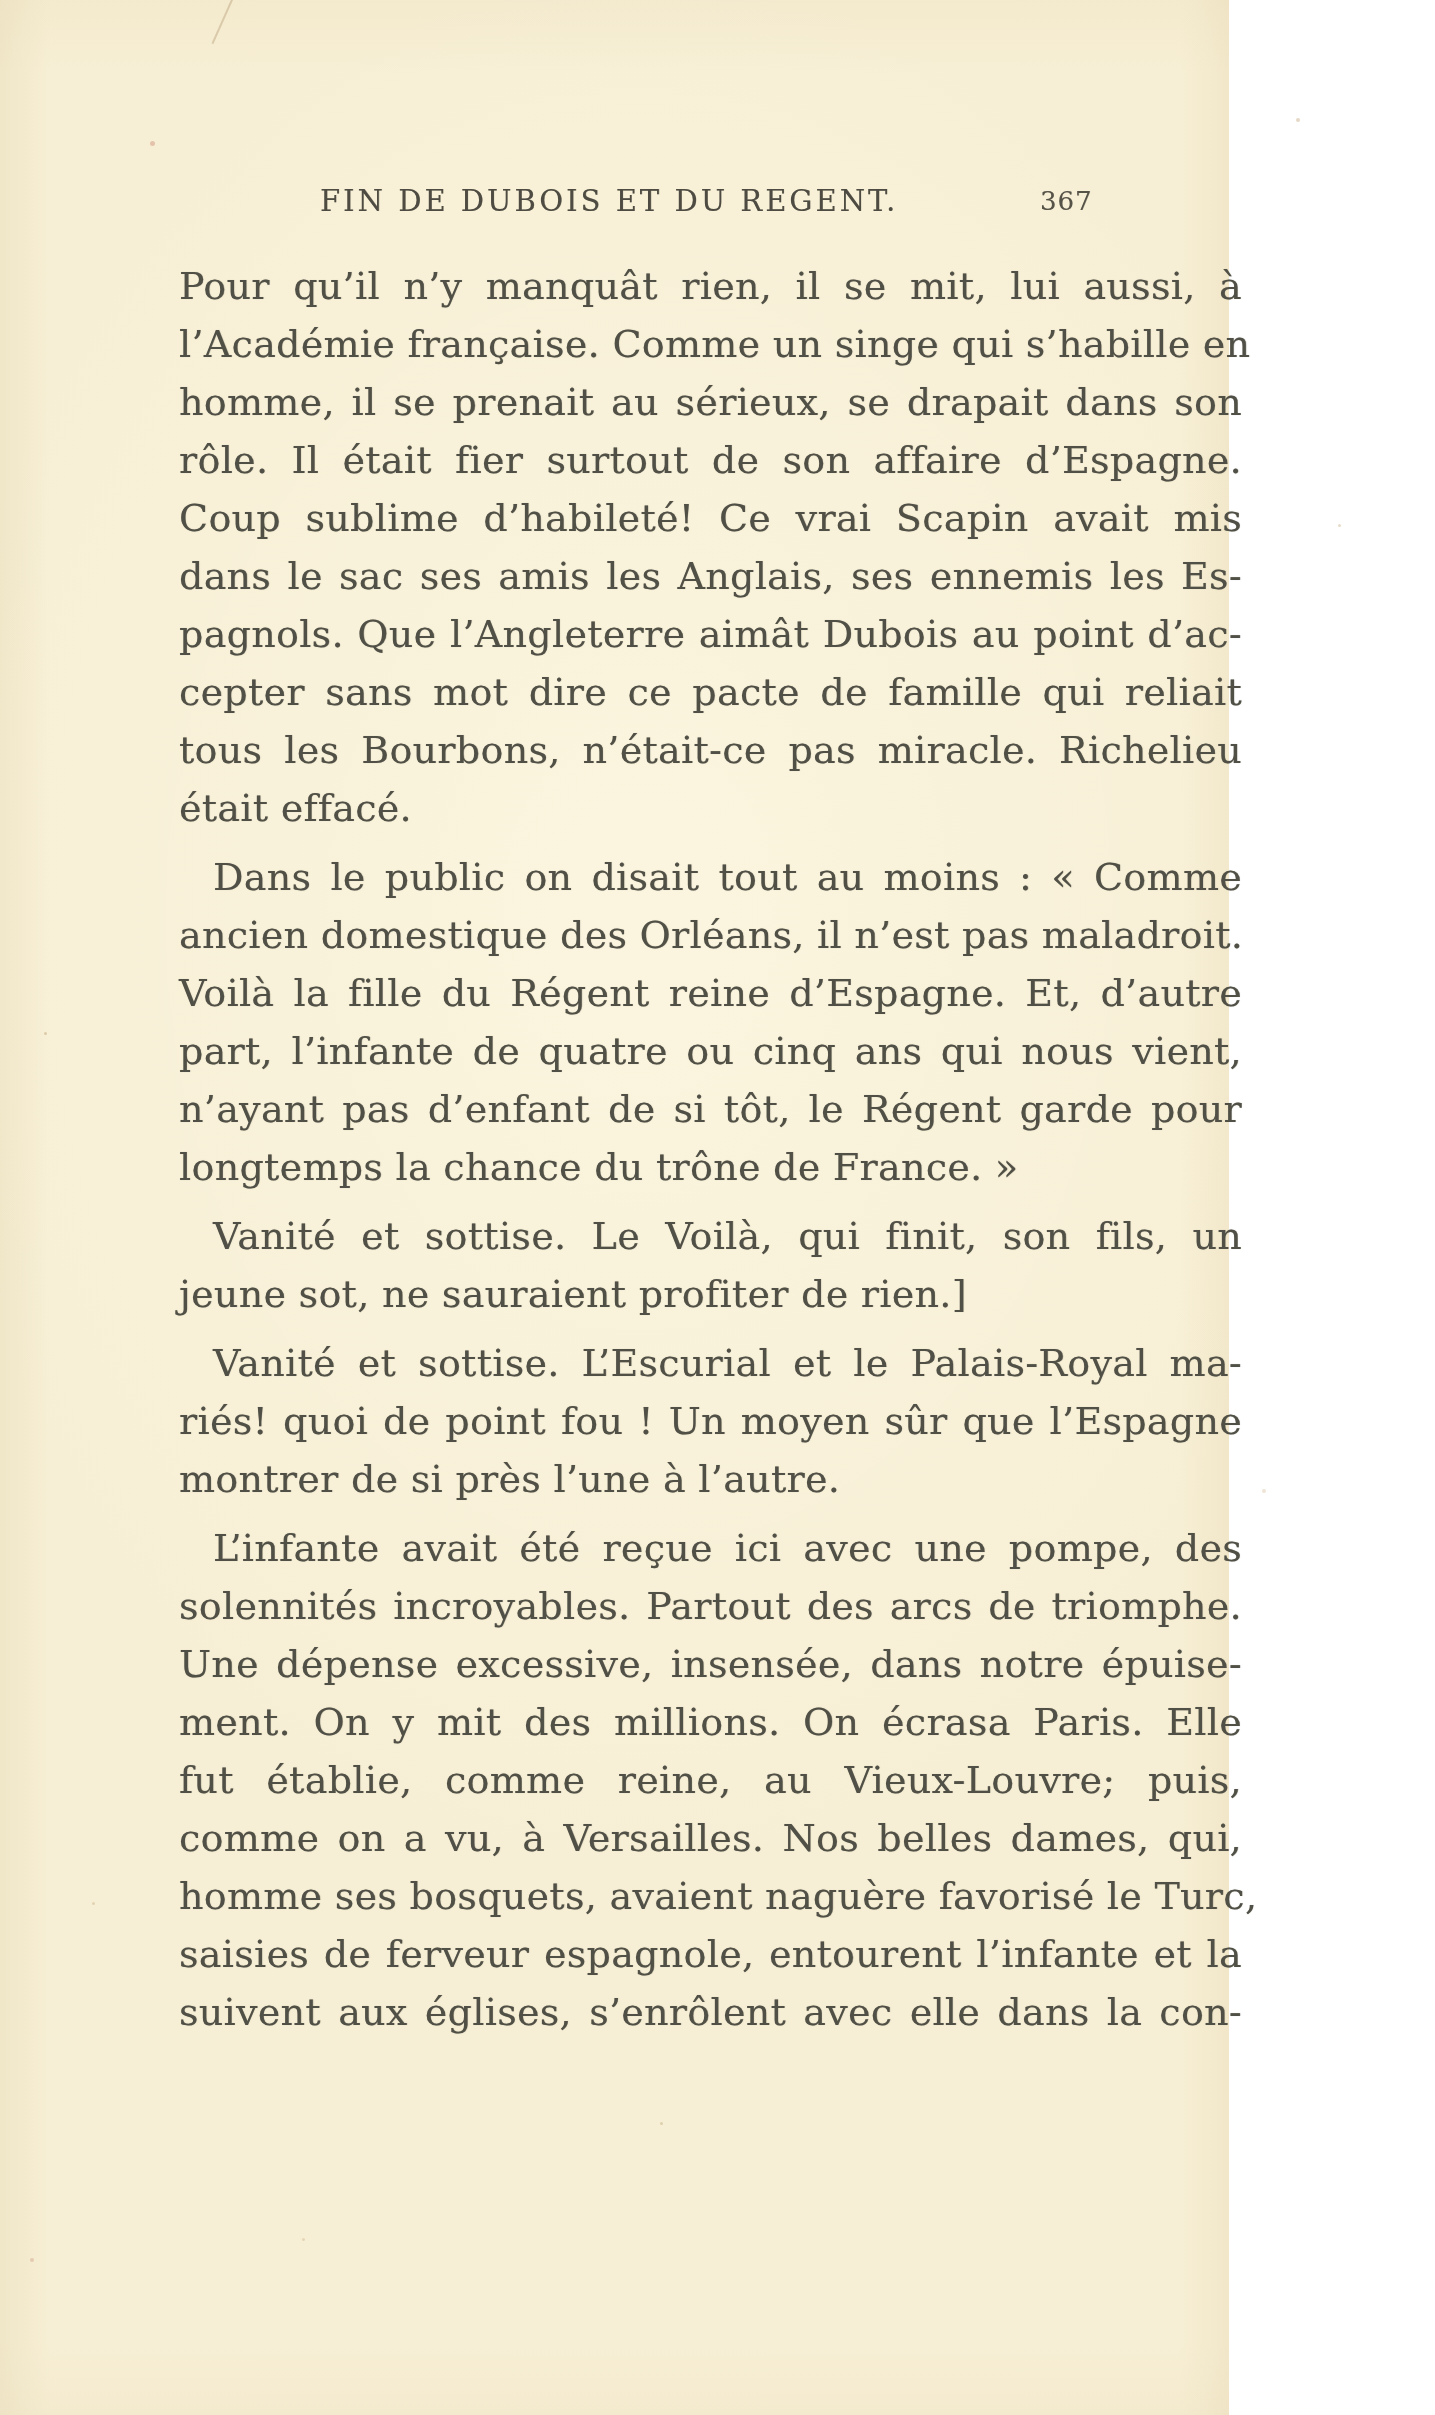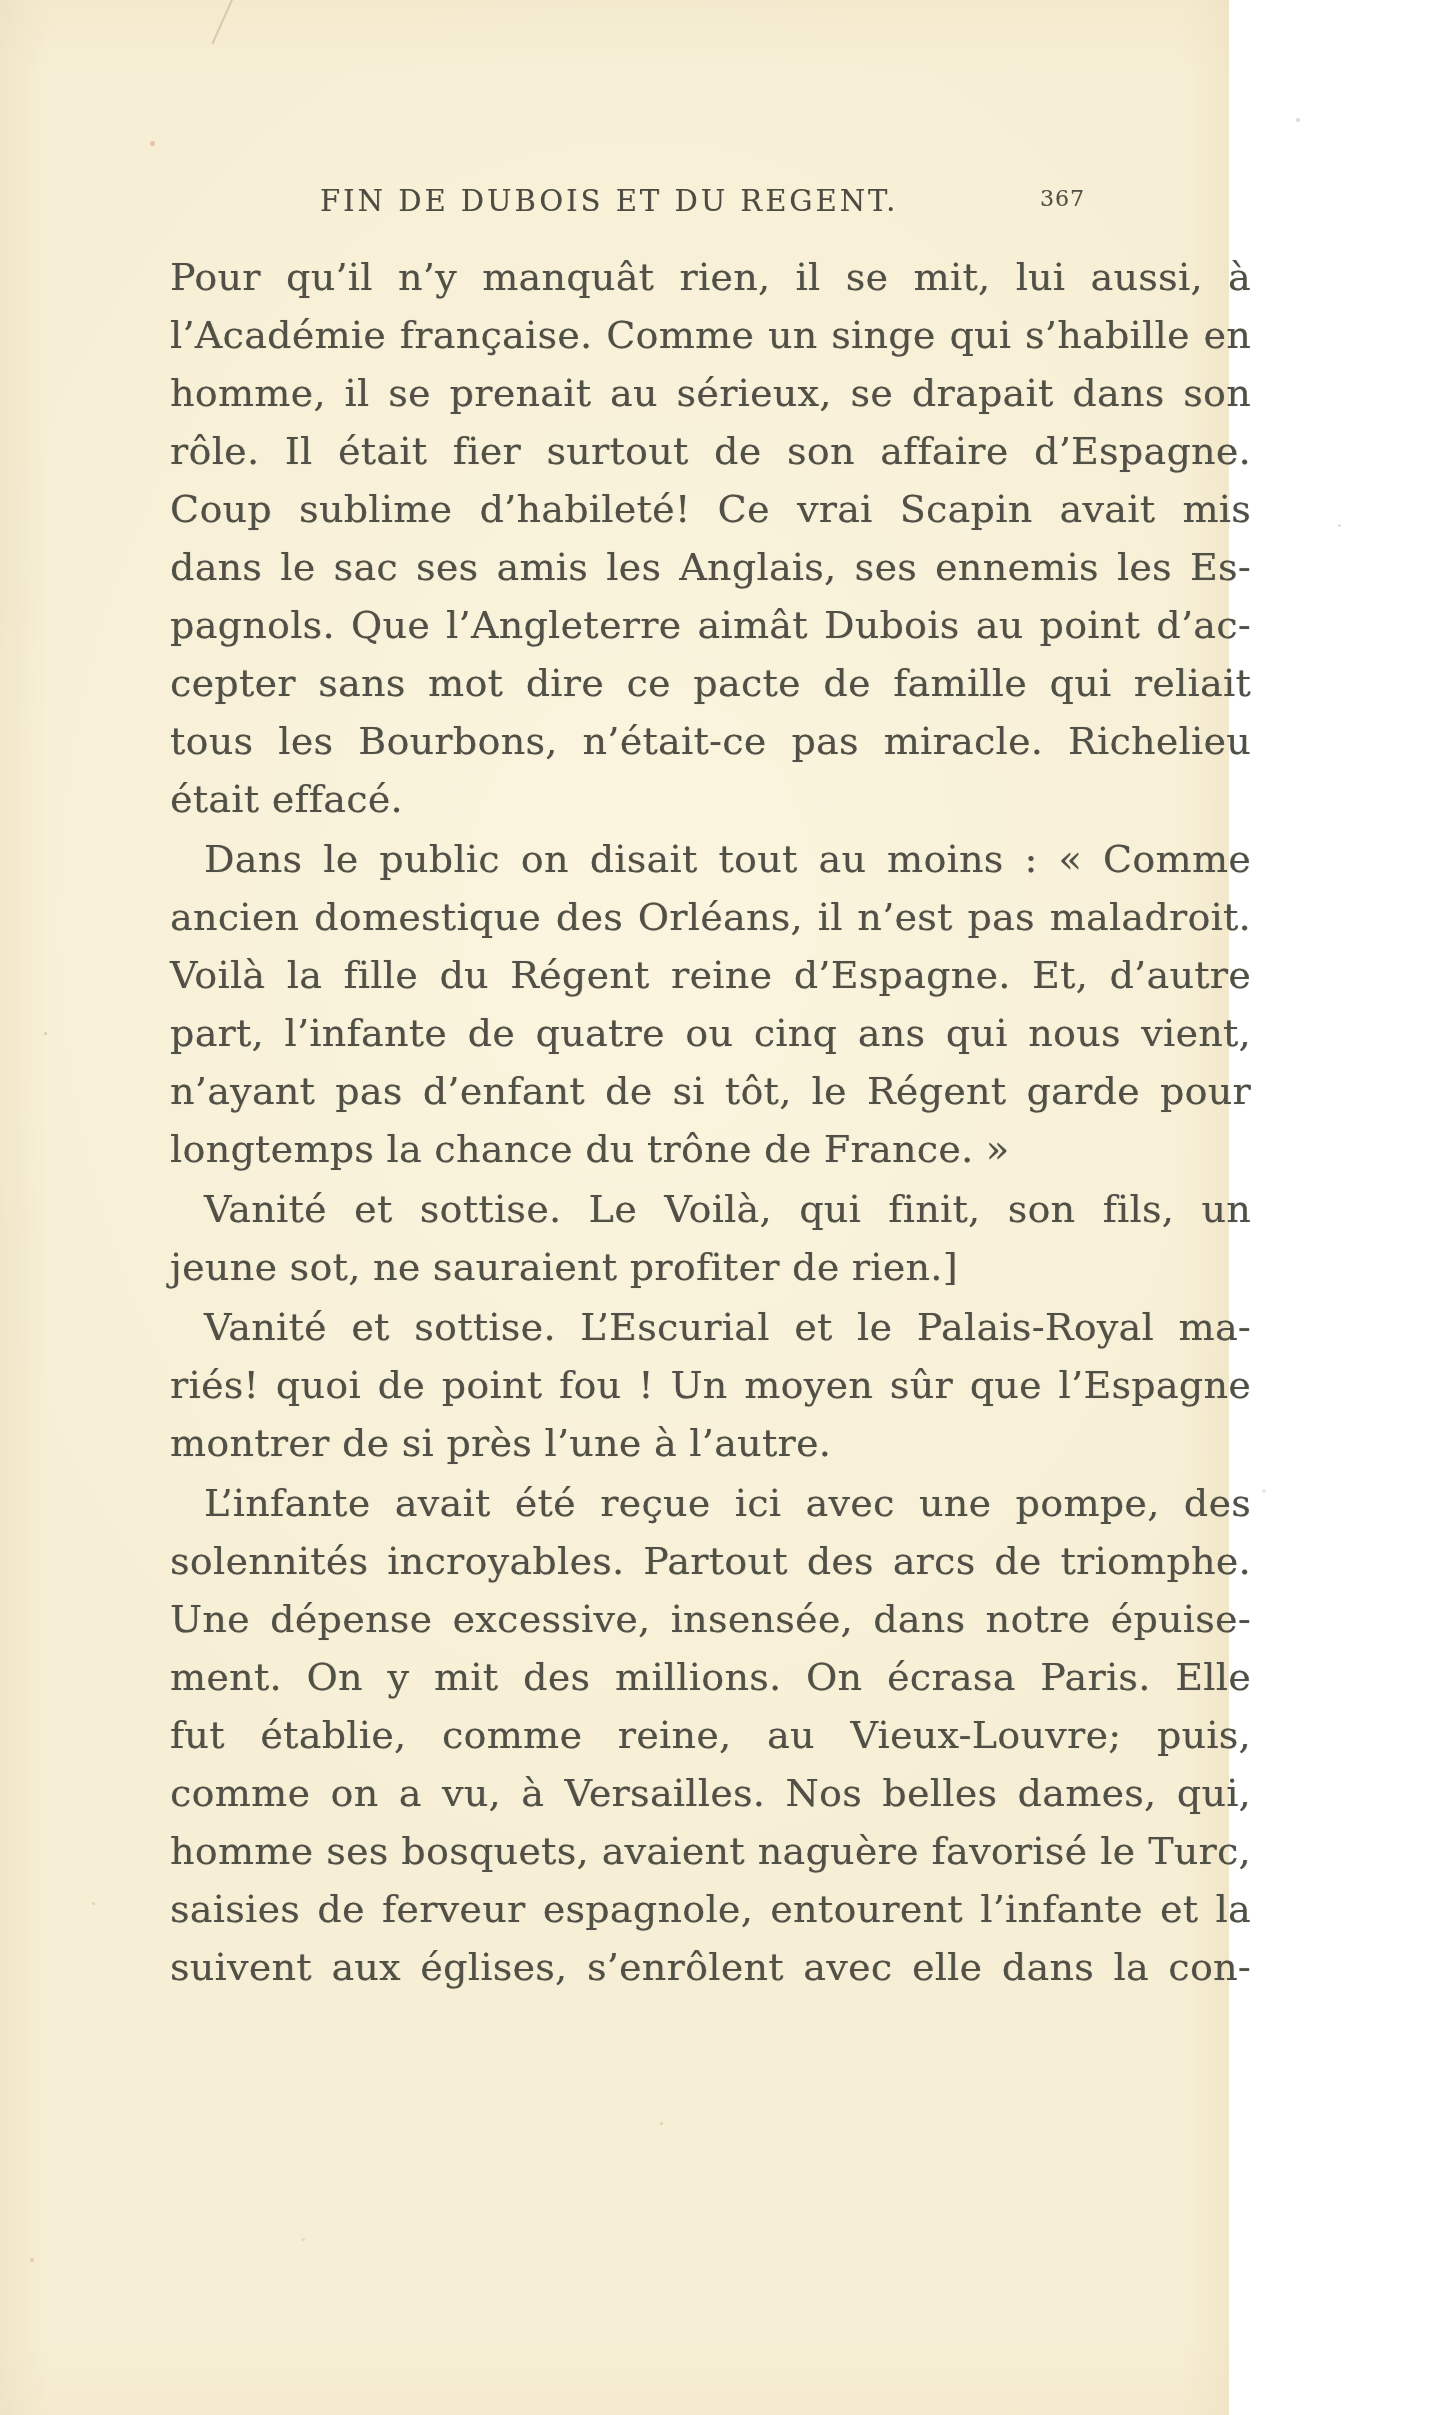--- a/index.html
+++ b/index.html
@@ -22,35 +22,35 @@
     left: 320px; top: 184px;
     font-size: 29px;
     letter-spacing: 3px;
     color: #4e4c42;
     text-shadow: 0.3px 0.4px 0.6px rgba(86,84,72,0.45);
     white-space: nowrap;
   }
   .page-number {
     position: absolute;
     left: 1040px; top: 186px;
-    font-size: 22px;
+    font-size: 26px;
     letter-spacing: 1px;
     color: #555348;
     text-shadow: 0.3px 0.4px 0.6px rgba(86,84,72,0.4);
   }
   .text-block {
     position: absolute;
     left: 168px; top: 246px;
     width: 1085px;
     color: #515046;
     font-size: 38px;
     letter-spacing: 0.3px;
     text-shadow: 0.3px 0.4px 0.7px rgba(90,88,76,0.5);
   }
-  .paragraph { margin: 2px; padding: 0; }
+  .paragraph { margin: 11px; padding: 0; }
   .line {
     height: 58px;
     line-height: 58px;
     text-align: justify;
     text-align-last: justify;
     text-justify: inter-word;
     white-space: nowrap;
   }
   .line.last {
     text-align-last: left;

